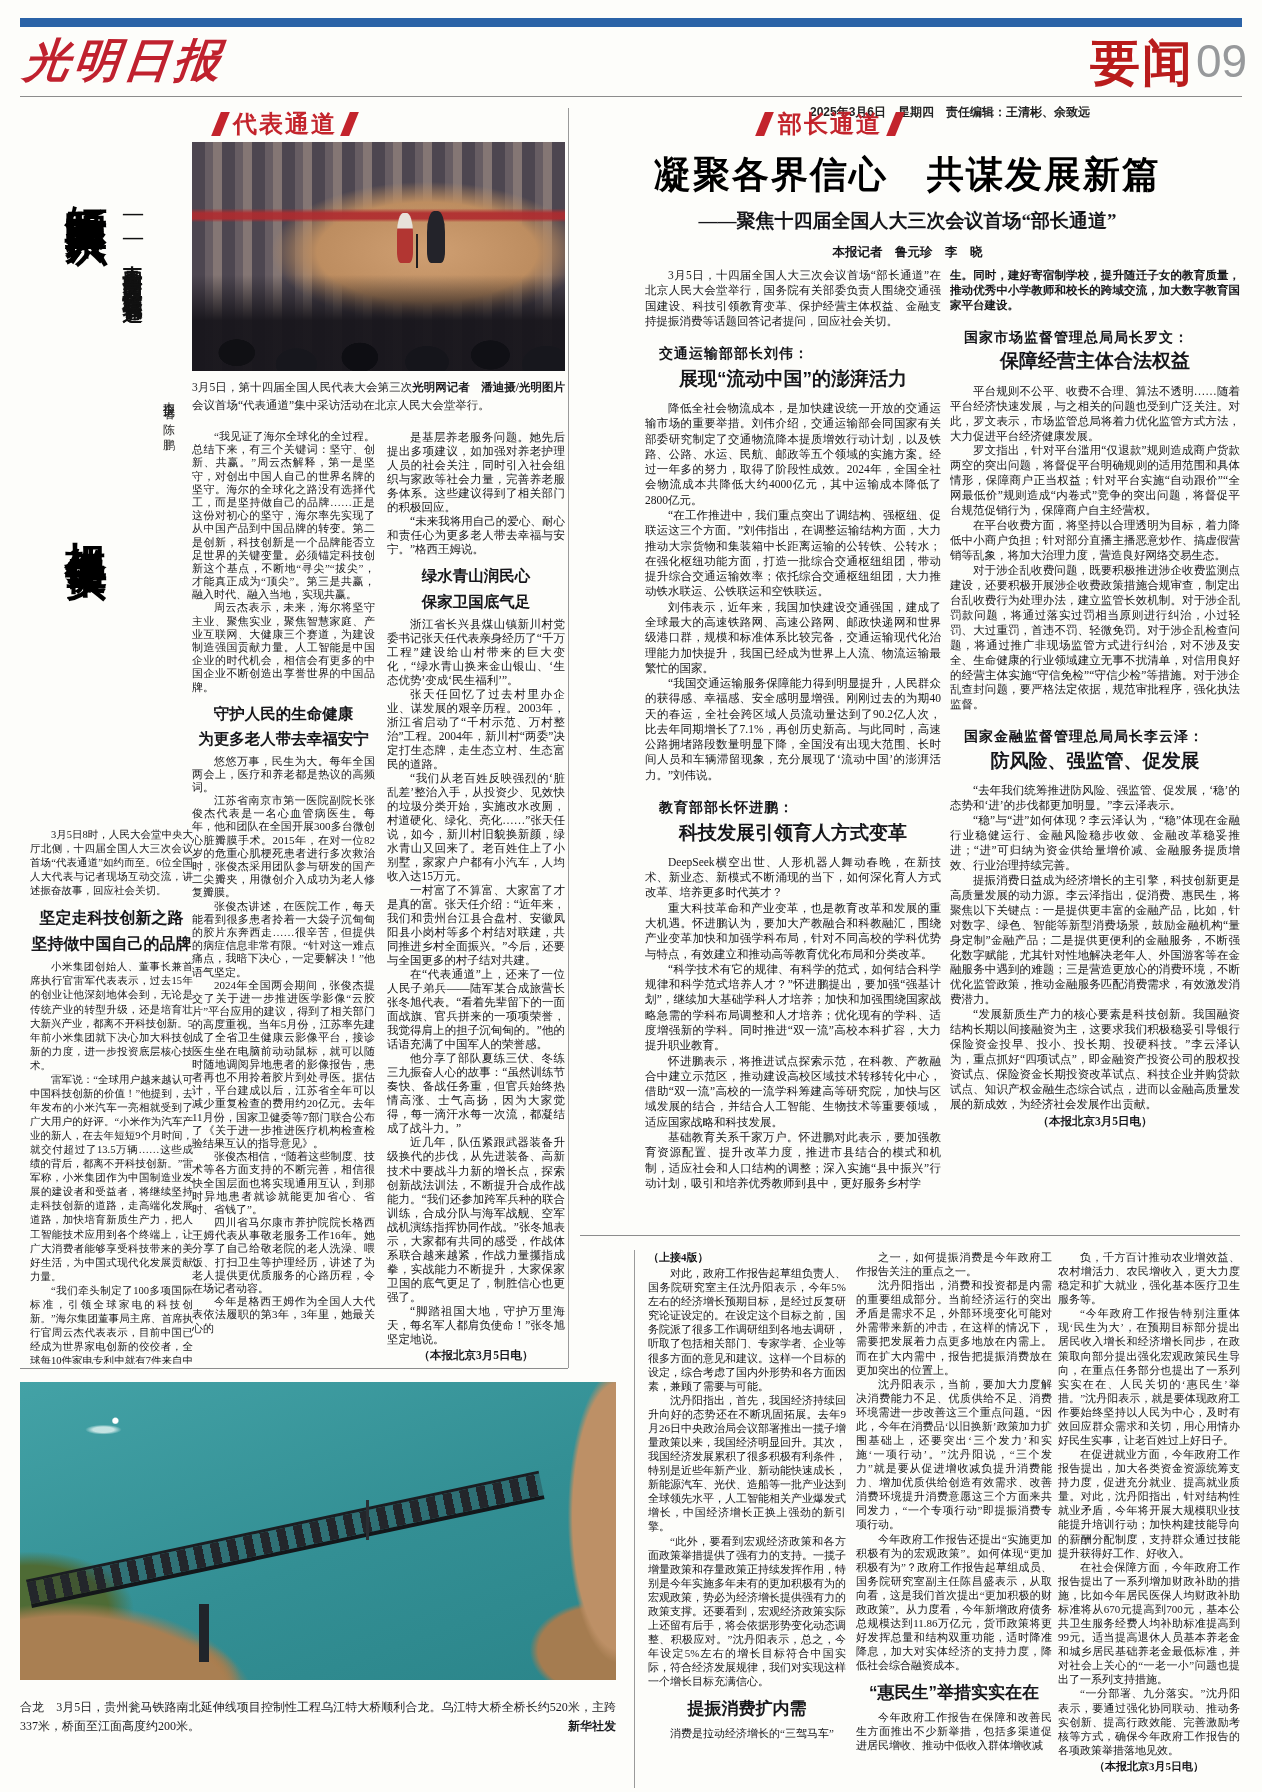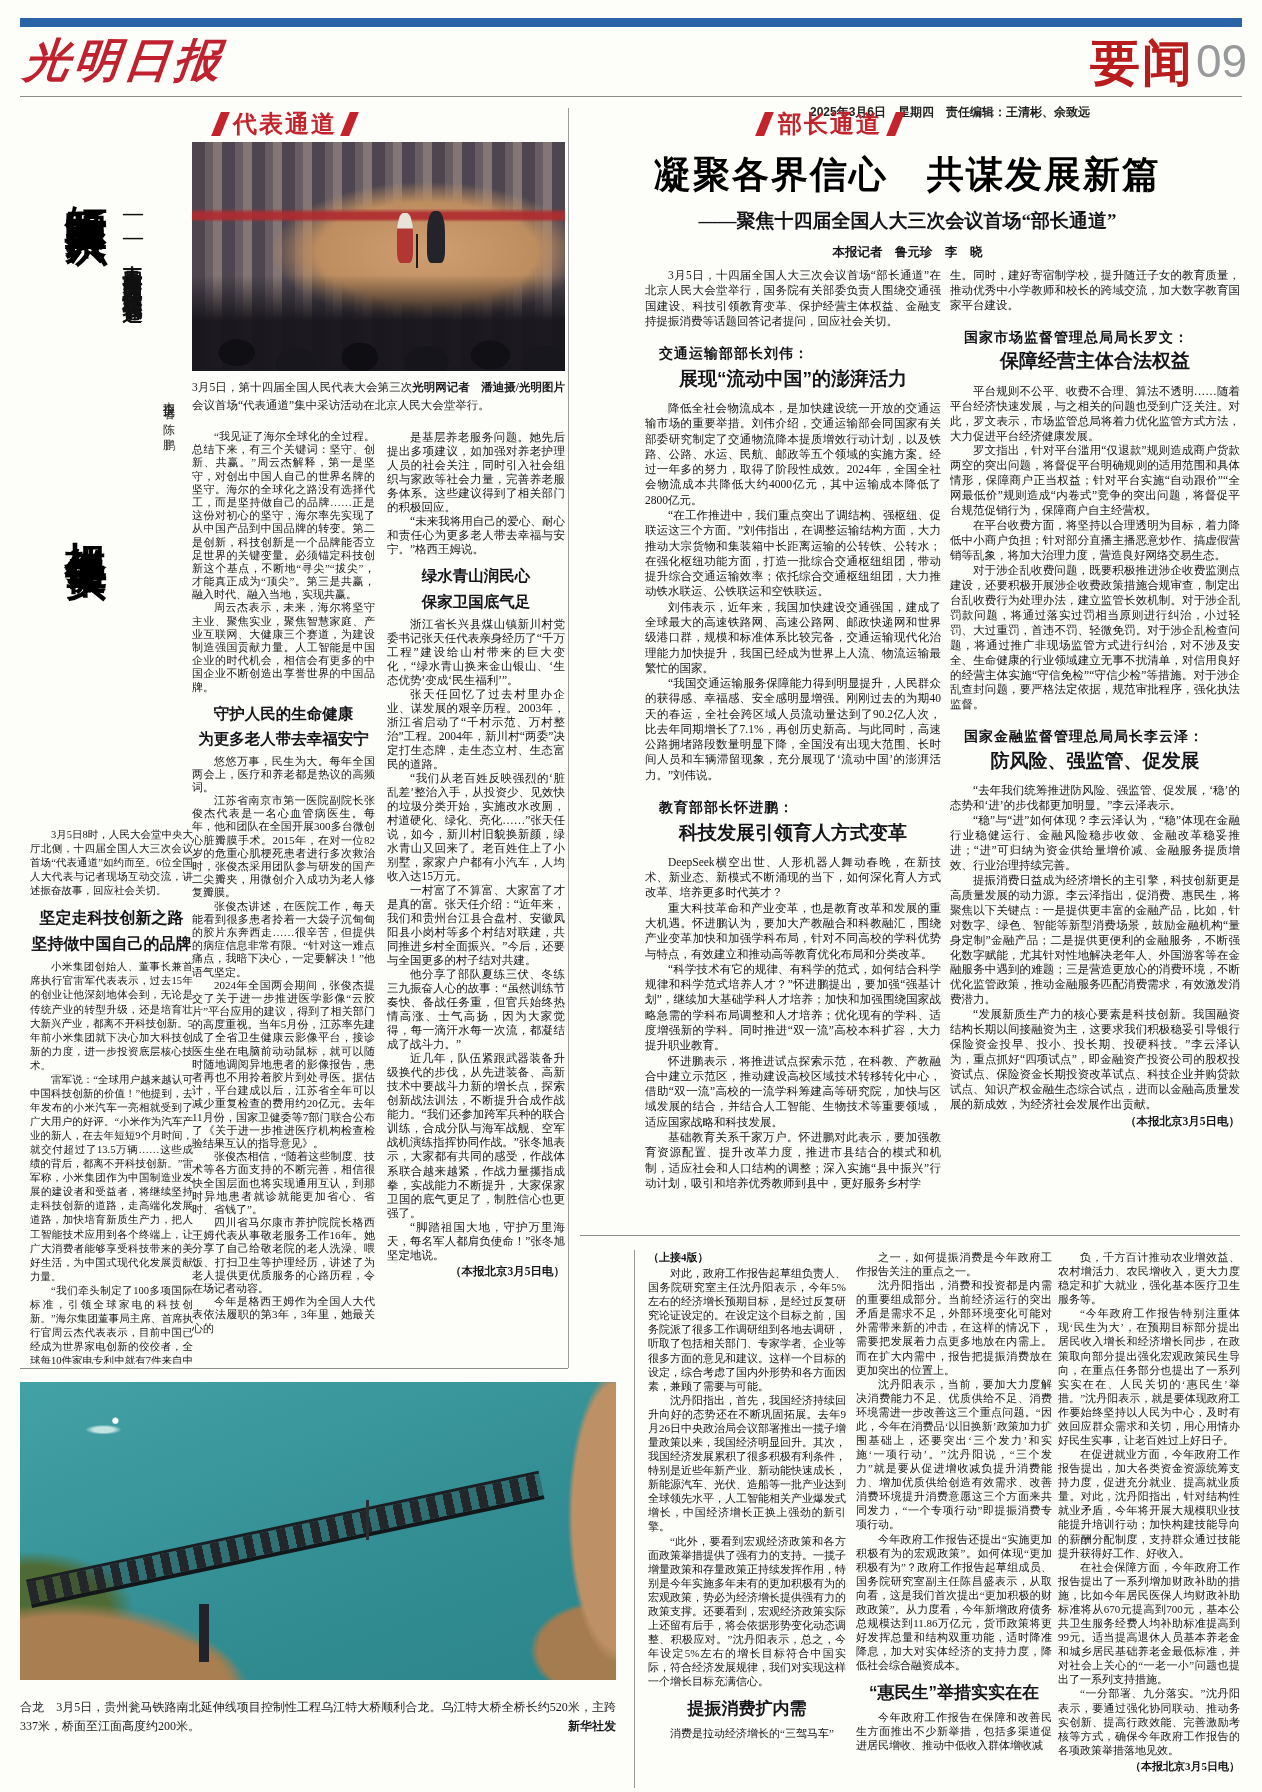--- a/index.html
+++ b/index.html
@@ -36,21 +36,21 @@
   .colC{font-size:11.5px;line-height:1.22;}
   .colD{font-size:11.5px;line-height:1.33;}
   .colE{font-size:11.5px;line-height:1.3;}
   .bcol{font-size:11px;line-height:1.28;}
   .subhead{font-family:"Liberation Sans","DejaVu Sans",sans-serif;font-weight:bold;text-align:center;
            text-indent:0;margin:10px 0 6px 0;line-height:1.25;}
   .sh15{font-size:15.5px;} .sh16{font-size:16px;} .sh17{font-size:17px;}
   .kicker{font-weight:bold;font-size:14px;letter-spacing:1px;text-indent:1em;margin:16px 0 2px 0;text-align:left;}
   .subtitle2{font-family:"Liberation Sans","DejaVu Sans",sans-serif;font-weight:bold;font-size:19px;
              text-align:center;text-indent:0;margin:2px 0 10px 0;}
-  .datel{font-weight:bold;text-align:right;text-indent:0;margin:2px 0 0 0;}
+  .datel{font-weight:bold;text-align:center;text-indent:0;margin:2px 0 0 0;}
   .leadin{font-weight:bold;text-indent:0;margin:0 0 2px 0;}
   
   .m-headline{position:absolute;left:575px;top:150px;width:665px;text-align:center;font-size:37px;
               font-weight:900;letter-spacing:2px;font-family:"Liberation Sans","DejaVu Sans",sans-serif;color:#000;}
   .m-subtitle{position:absolute;left:575px;top:208px;width:665px;text-align:center;font-size:19px;font-weight:bold;}
   .m-byline{position:absolute;left:575px;top:244px;width:665px;text-align:center;font-size:12.5px;font-weight:bold;}
   
   .photo{position:absolute;overflow:hidden;}
   .congress-photo{left:192px;top:142px;width:373px;height:229px;
     background:
@@ -161,20 +161,21 @@
         <p class="para">是基层养老服务问题。她先后提出多项建议，如加强对养老护理人员的社会关注，同时引入社会组织与家政等社会力量，完善养老服务体系。这些建议得到了相关部门的积极回应。</p>
         <p class="para">“未来我将用自己的爱心、耐心和责任心为更多老人带去幸福与安宁。”格西王姆说。</p>
       </div>
     <div class="subhead sh15">绿水青山润民心</div>
     <div class="subhead sh15" style="margin-top:0;">保家卫国底气足</div>
     <div>
         <p class="para">浙江省长兴县煤山镇新川村党委书记张天任代表亲身经历了“千万工程”建设给山村带来的巨大变化，“绿水青山换来金山银山、‘生态优势’变成‘民生福利’”。</p>
         <p class="para">张天任回忆了过去村里办企业、谋发展的艰辛历程。2003年，浙江省启动了“千村示范、万村整治”工程。2004年，新川村“两委”决定打生态牌，走生态立村、生态富民的道路。</p>
         <p class="para">“我们从老百姓反映强烈的‘脏乱差’整治入手，从投资少、见效快的垃圾分类开始，实施改水改厕，村道硬化、绿化、亮化……”张天任说，如今，新川村旧貌换新颜，绿水青山又回来了。老百姓住上了小别墅，家家户户都有小汽车，人均收入达15万元。</p>
         <p class="para">一村富了不算富、大家富了才是真的富。张天任介绍：“近年来，我们和贵州台江县合盘村、安徽凤阳县小岗村等多个村结对联建，共同推进乡村全面振兴。”今后，还要与全国更多的村子结对共建。</p>
+        <p class="para">在“代表通道”上，还来了一位人民子弟兵——陆军某合成旅营长张冬旭代表。“看着先辈留下的一面面战旗、官兵拼来的一项项荣誉，我觉得肩上的担子沉甸甸的。”他的话语充满了中国军人的荣誉感。</p>
         <p class="para">他分享了部队夏练三伏、冬练三九振奋人心的故事：“虽然训练节奏快、备战任务重，但官兵始终热情高涨、士气高扬，因为大家觉得，每一滴汗水每一次流，都凝结成了战斗力。”</p>
         <p class="para">近几年，队伍紧跟武器装备升级换代的步伐，从先进装备、高新技术中要战斗力新的增长点，探索创新战法训法，不断提升合成作战能力。“我们还参加跨军兵种的联合训练，合成分队与海军战舰、空军战机演练指挥协同作战。”张冬旭表示，大家都有共同的感受，作战体系联合越来越紧，作战力量攥指成拳，实战能力不断提升，大家保家卫国的底气更足了，制胜信心也更强了。</p>
         <p class="para">“脚踏祖国大地，守护万里海天，每名军人都肩负使命！”张冬旭坚定地说。</p>
       </div>
     <p class="para datel">（本报北京3月5日电）</p>
   </div>
 
   <div class="photo bridge-photo">
     <div class="truss"></div>
     <div class="pier"></div>
@@ -209,21 +210,21 @@
     <div>
         <p class="para">DeepSeek横空出世、人形机器人舞动春晚，在新技术、新业态、新模式不断涌现的当下，如何深化育人方式改革、培养更多时代英才？</p>
         <p class="para">重大科技革命和产业变革，也是教育改革和发展的重大机遇。怀进鹏认为，要加大产教融合和科教融汇，围绕产业变革加快和加强学科布局，针对不同高校的学科优势与特点，有效建立和推动高等教育优化布局和分类改革。</p>
         <p class="para">“科学技术有它的规律、有科学的范式，如何结合科学规律和科学范式培养人才？”怀进鹏提出，要加强“强基计划”，继续加大基础学科人才培养；加快和加强围绕国家战略急需的学科布局调整和人才培养；优化现有的学科、适度增强新的学科。同时推进“双一流”高校本科扩容，大力提升职业教育。</p>
         <p class="para">怀进鹏表示，将推进试点探索示范，在科教、产教融合中建立示范区，推动建设高校区域技术转移转化中心，借助“双一流”高校的一流学科筹建高等研究院，加快与区域发展的结合，并结合人工智能、生物技术等重要领域，适应国家战略和科技发展。</p>
         <p class="para">基础教育关系千家万户。怀进鹏对此表示，要加强教育资源配置、提升改革力度，推进市县结合的模式和机制，适应社会和人口结构的调整；深入实施“县中振兴”行动计划，吸引和培养优秀教师到县中，更好服务乡村学</p>
       </div>
   </div>
 
   <div class="col colE" style="left:950px;top:268px;width:290px;height:964px;">
-    <p class="para" style="text-indent:0;">生。同时，建好寄宿制学校，提升随迁子女的教育质量，推动优秀中小学教师和校长的跨域交流，加大数字教育国家平台建设。</p>
+    <p class="para" style="text-indent:0;font-weight:bold;">生。同时，建好寄宿制学校，提升随迁子女的教育质量，推动优秀中小学教师和校长的跨域交流，加大数字教育国家平台建设。</p>
     <p class="para kicker">国家市场监督管理总局局长罗文：</p>
     <div class="subtitle2">保障经营主体合法权益</div>
     <div>
         <p class="para">平台规则不公平、收费不合理、算法不透明……随着平台经济快速发展，与之相关的问题也受到广泛关注。对此，罗文表示，市场监管总局将着力优化监管方式方法，大力促进平台经济健康发展。</p>
         <p class="para">罗文指出，针对平台滥用“仅退款”规则造成商户货款两空的突出问题，将督促平台明确规则的适用范围和具体情形，保障商户正当权益；针对平台实施“自动跟价”“全网最低价”规则造成“内卷式”竞争的突出问题，将督促平台规范促销行为，保障商户自主经营权。</p>
         <p class="para">在平台收费方面，将坚持以合理透明为目标，着力降低中小商户负担；针对部分直播主播恶意炒作、搞虚假营销等乱象，将加大治理力度，营造良好网络交易生态。</p>
         <p class="para">对于涉企乱收费问题，既要积极推进涉企收费监测点建设，还要积极开展涉企收费政策措施合规审查，制定出台乱收费行为处理办法，建立监管长效机制。对于涉企乱罚款问题，将通过落实过罚相当原则进行纠治，小过轻罚、大过重罚，首违不罚、轻微免罚。对于涉企乱检查问题，将通过推广非现场监管方式进行纠治，对不涉及安全、生命健康的行业领域建立无事不扰清单，对信用良好的经营主体实施“守信免检”“守信少检”等措施。对于涉企乱查封问题，要严格法定依据，规范审批程序，强化执法监督。</p>
       </div>
     <p class="para kicker">国家金融监督管理总局局长李云泽：</p>
     <div class="subtitle2">防风险、强监管、促发展</div>

